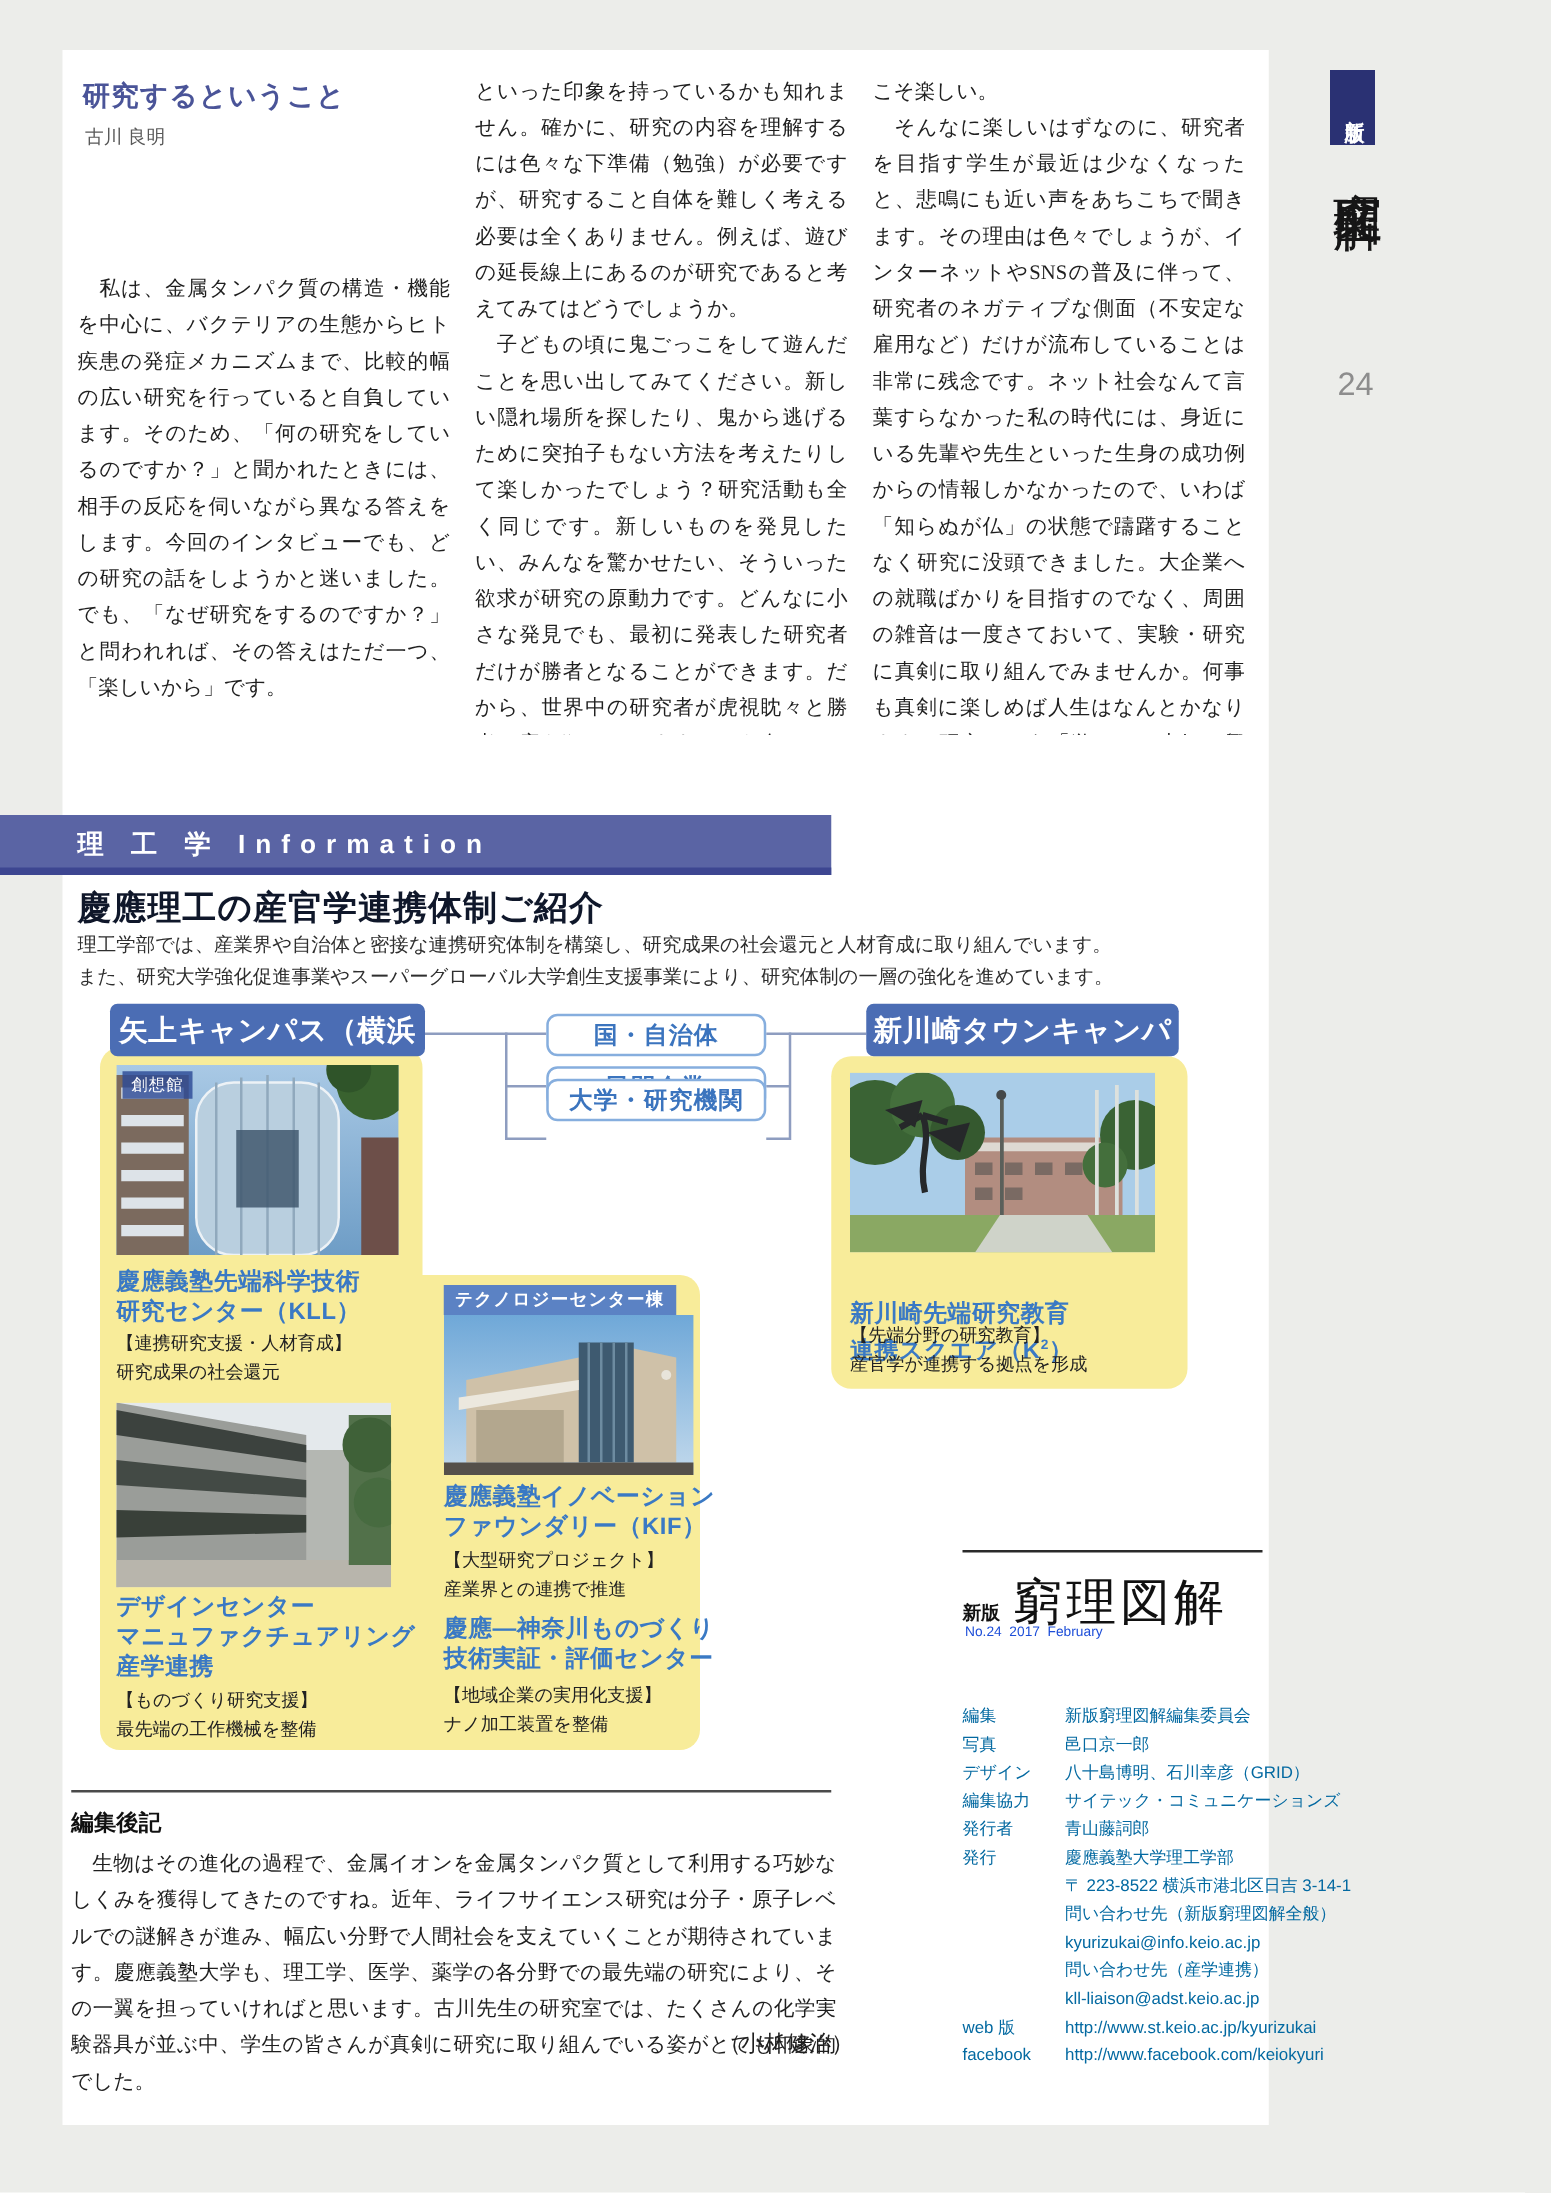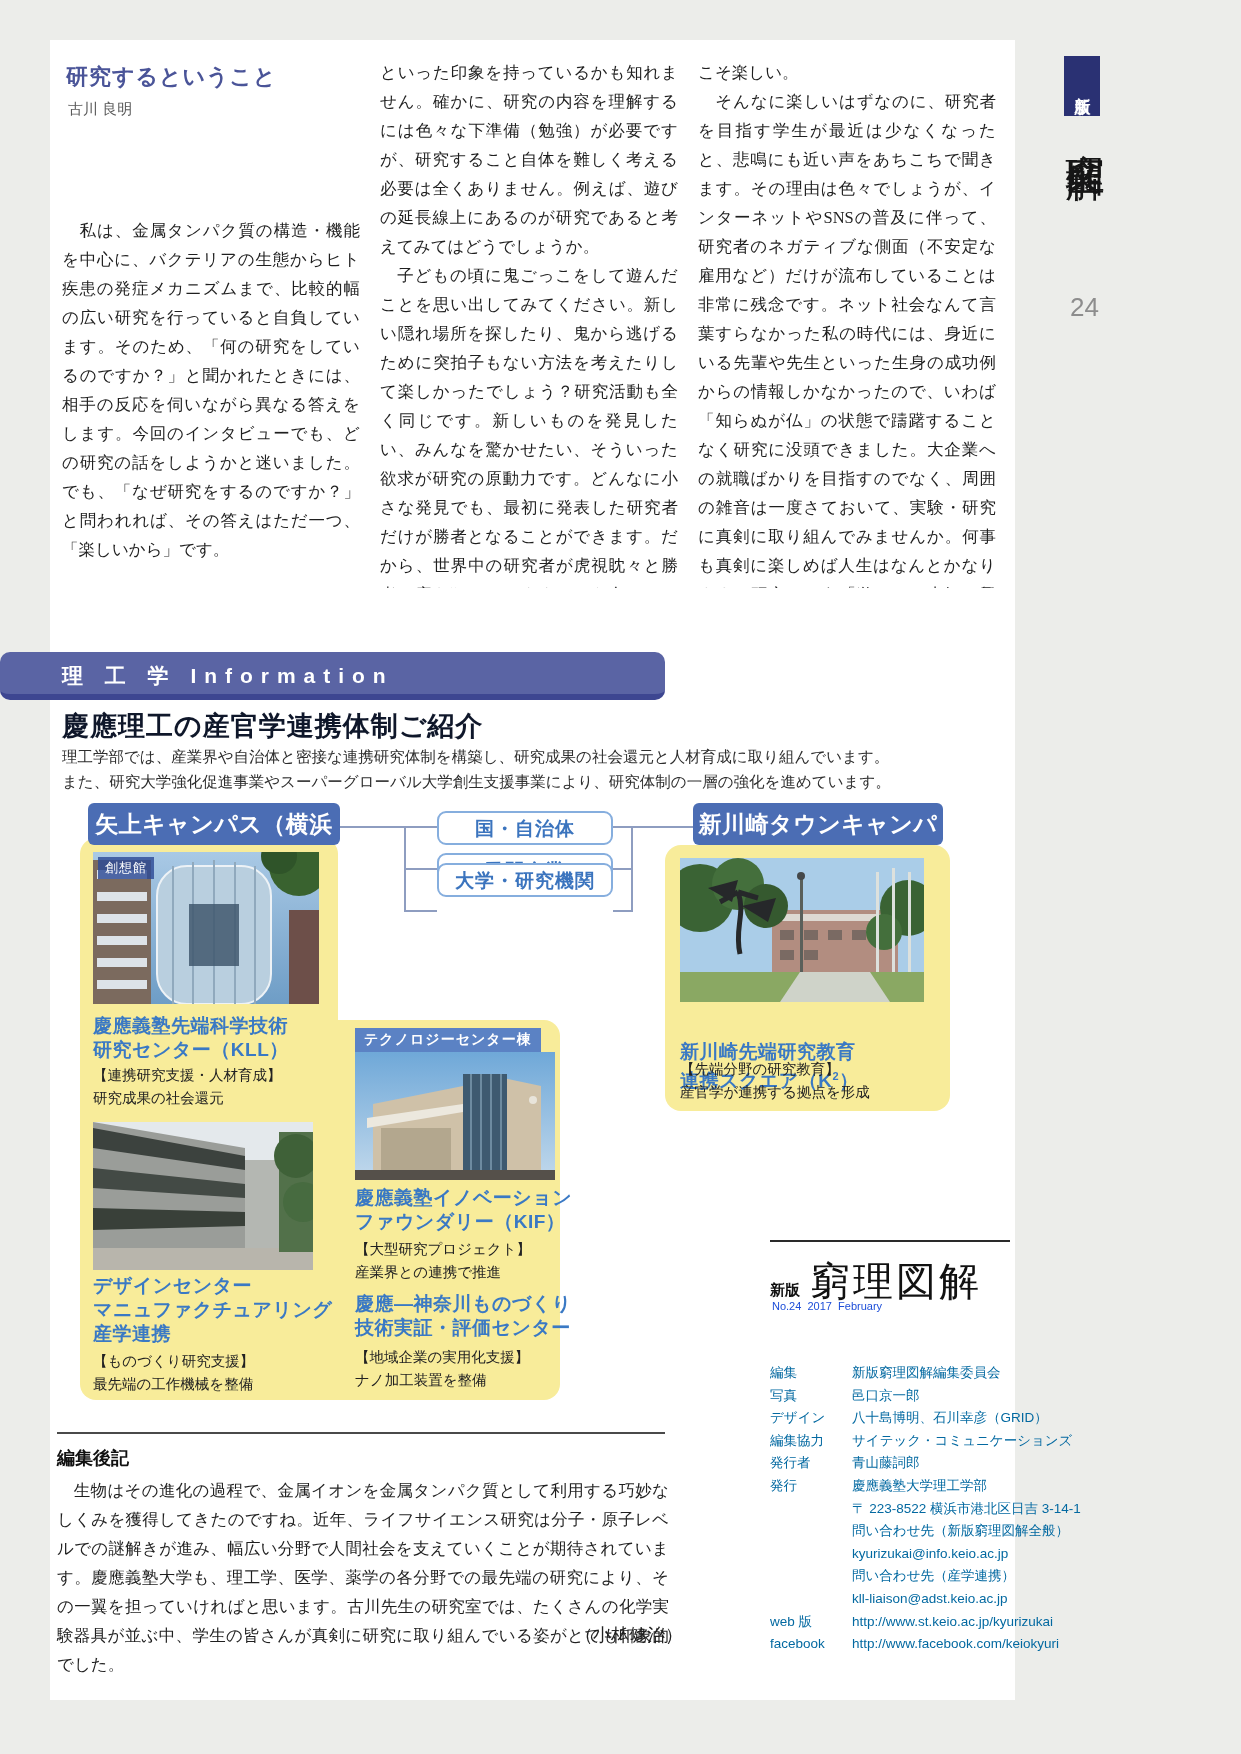--- a/index.html
+++ b/index.html
@@ -19,21 +19,21 @@
     color:#1f1f1f;text-align:justify;white-space:pre-line;overflow:hidden;
   }
   .col1{left:62px;top:216px;height:352px;}
   .col2{left:380px;top:58px;height:530px;}
   .col3{left:698px;top:58px;height:530px;}
 
   
   .info-banner{
     left:0;top:652px;width:665px;height:48px;background:#5a64a4;
     border-bottom:6px solid #3d4691;color:#ffffff;font-weight:bold;font-size:21px;
-    line-height:48px;padding-left:62px;letter-spacing:0.38em;box-sizing:border-box;border-radius:10px;
+    line-height:48px;padding-left:62px;letter-spacing:0.38em;box-sizing:border-box;
   }
   .section-heading{left:62px;top:708px;font-size:27px;font-weight:bold;color:#0f172a;letter-spacing:1px;}
   .section-intro{left:62px;top:744px;width:900px;font-size:15.5px;line-height:25px;color:#2e2e2e;white-space:pre-line;}
 
   
   .yellow{background:#f8ec9a;}
   .yellow-left{left:80px;top:838px;width:258px;height:562px;border-radius:16px;}
   .yellow-mid{left:300px;top:1020px;width:260px;height:380px;border-radius:0 16px 16px 0;}
   .yellow-right{left:665px;top:845px;width:285px;height:266px;border-radius:16px;}
 

